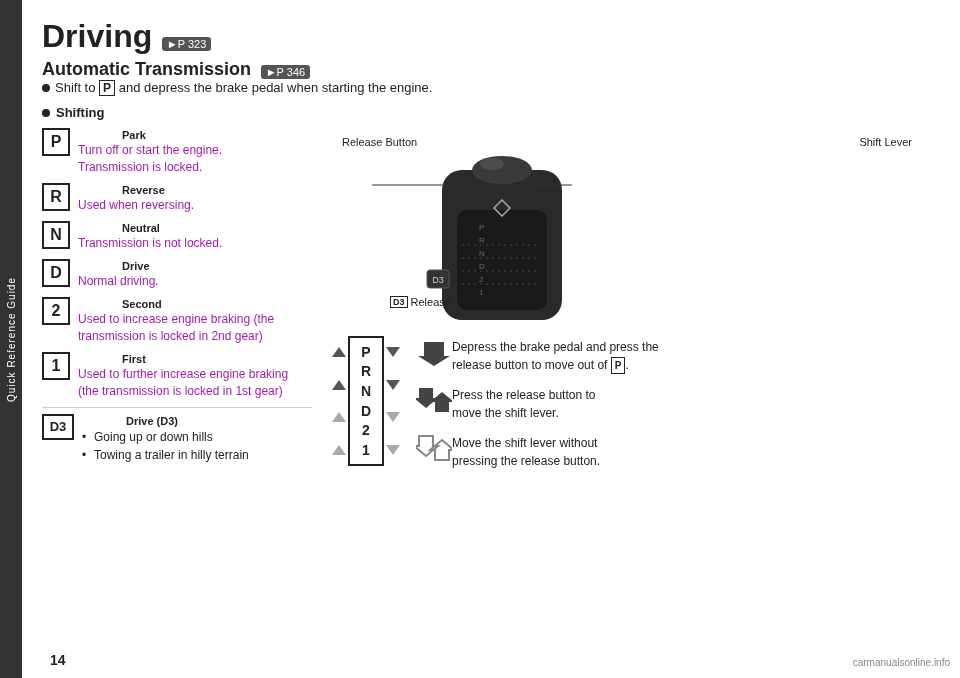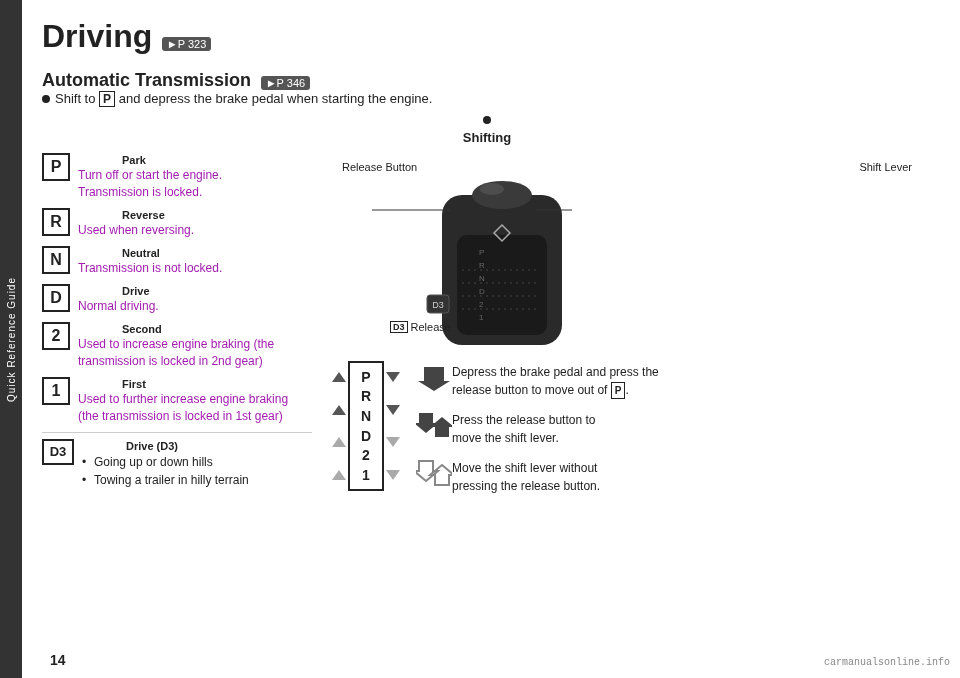--- a/index.html
+++ b/index.html
@@ -48,21 +48,20 @@
       font-weight: bold;
     }
 
     
     .watermark {
       position: absolute;
       bottom: 10px;
       right: 10px;
       font-size: 10px;
       color: #888;
-      font-family: Liberation Mono, monospace;
     }
 
     
     .page-title {
       font-size: 32px;
       font-weight: bold;
       margin-bottom: 6px;
     }
 
     .title-ref {
@@ -113,21 +112,20 @@
     }
 
     
     .shifting-heading {
       display: flex;
       align-items: center;
       gap: 6px;
       font-size: 13px;
       font-weight: bold;
       margin-bottom: 8px;
-      flex-direction: column;
     }
 
     
     .content-area {
       display: flex;
       gap: 10px;
     }
 
     
     .gear-list {
@@ -348,21 +346,21 @@
   </style>
 </head>
 <body>
 
 <div class="sidebar">
   <span class="sidebar-text">Quick Reference Guide</span>
 </div>
 
 <div class="main">
 
-  <div style="margin-bottom:15px;">
+  <div style="margin-bottom:4px;">
     <span class="page-title">Driving</span>
     <span class="title-ref">►P 323</span>
   </div>
 
   <div style="">
     <span class="section-title">Automatic Transmission</span>
     <span class="section-ref">►P 346</span>
   </div>
 
   <div class="intro-line">

